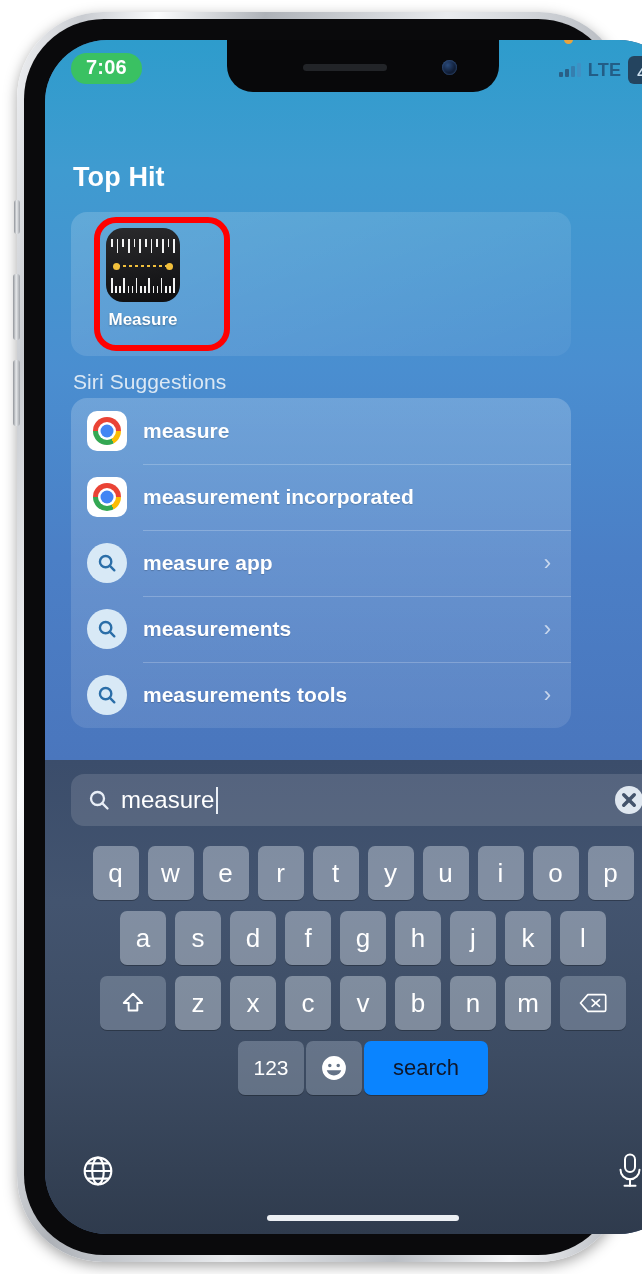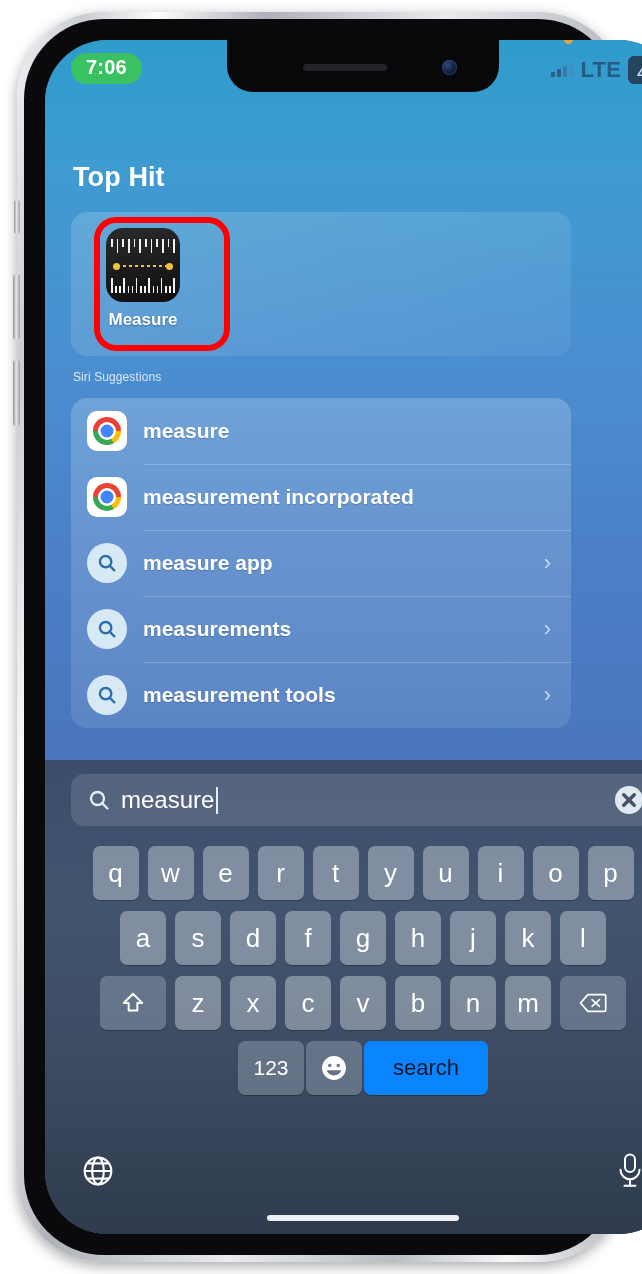--- a/index.html
+++ b/index.html
@@ -84,39 +84,39 @@
   #status-right {
     position: absolute; right: 18px; top: 16px;
     display: flex; align-items: center; gap: 7px;
   }
   #signal-bars { display: flex; align-items: flex-end; gap: 2px; height: 14px; }
   #signal-bars i { width: 4px; background: #2a5f86; border-radius: 1px; display: block; }
   #signal-bars i:nth-child(1){ height: 5px; }
   #signal-bars i:nth-child(2){ height: 8px; }
   #signal-bars i:nth-child(3){ height: 11px; background:#357fb0; }
   #signal-bars i:nth-child(4){ height: 14px; background:#3f90c4; }
-  #lte-label { color: #235d86; font-size: 22px; font-weight: 700; letter-spacing: .3px; }
+  #lte-label { color: #235d86; font-size: 18px; font-weight: 700; letter-spacing: .3px; }
   #battery-badge {
     background: #24445f; color: #cfe2f0;
     font-size: 15px; font-weight: 700;
     border-radius: 6px; padding: 8px 9px 3px;
   }
   #orange-dot {
     position: absolute; right: 108px; top: -5px;
     width: 9px; height: 9px; border-radius: 50%; background: #e8a33d;
   }
 
   
   .section-title {
     color: #ffffff; font-weight: 700; letter-spacing: .1px;
   }
   #top-hit-title { position: absolute; left: 28px; top: 122px; font-size: 27px; }
   #siri-title {
     position: absolute; left: 28px; top: 330px;
-    font-size: 12px; font-weight: 500; color: #dbe8f4;
+    font-size: 21px; font-weight: 500; color: #dbe8f4;
   }
 
   
   #top-hit-card {
     position: absolute; left: 26px; top: 172px;
     width: 500px; height: 144px;
     border-radius: 16px;
     background: linear-gradient(160deg, rgba(255,255,255,.17), rgba(255,255,255,.05));
   }
   #app-tile {
@@ -393,21 +393,21 @@
 
           <div class="suggestion-row">
             <div class="row-icon">
               <div class="search-circle">
                 <svg viewBox="0 0 24 24" fill="none" stroke="#2b6ea8" stroke-width="2.6" stroke-linecap="round">
                   <circle cx="10.5" cy="10.5" r="6.2"></circle>
                     <line x1="15.2" y1="15.2" x2="20" y2="20"></line>
                 </svg>
               </div>
             </div>
-            <div class="row-label">measurement tools</div>
+            <div class="row-label">measurements tools</div>
             <div class="chevron">›</div>
           </div>
 
         </div>
       </div>
 
       <div id="keyboard-area">
 
         <div id="search-bar-wrap">
           <div id="search-field">

